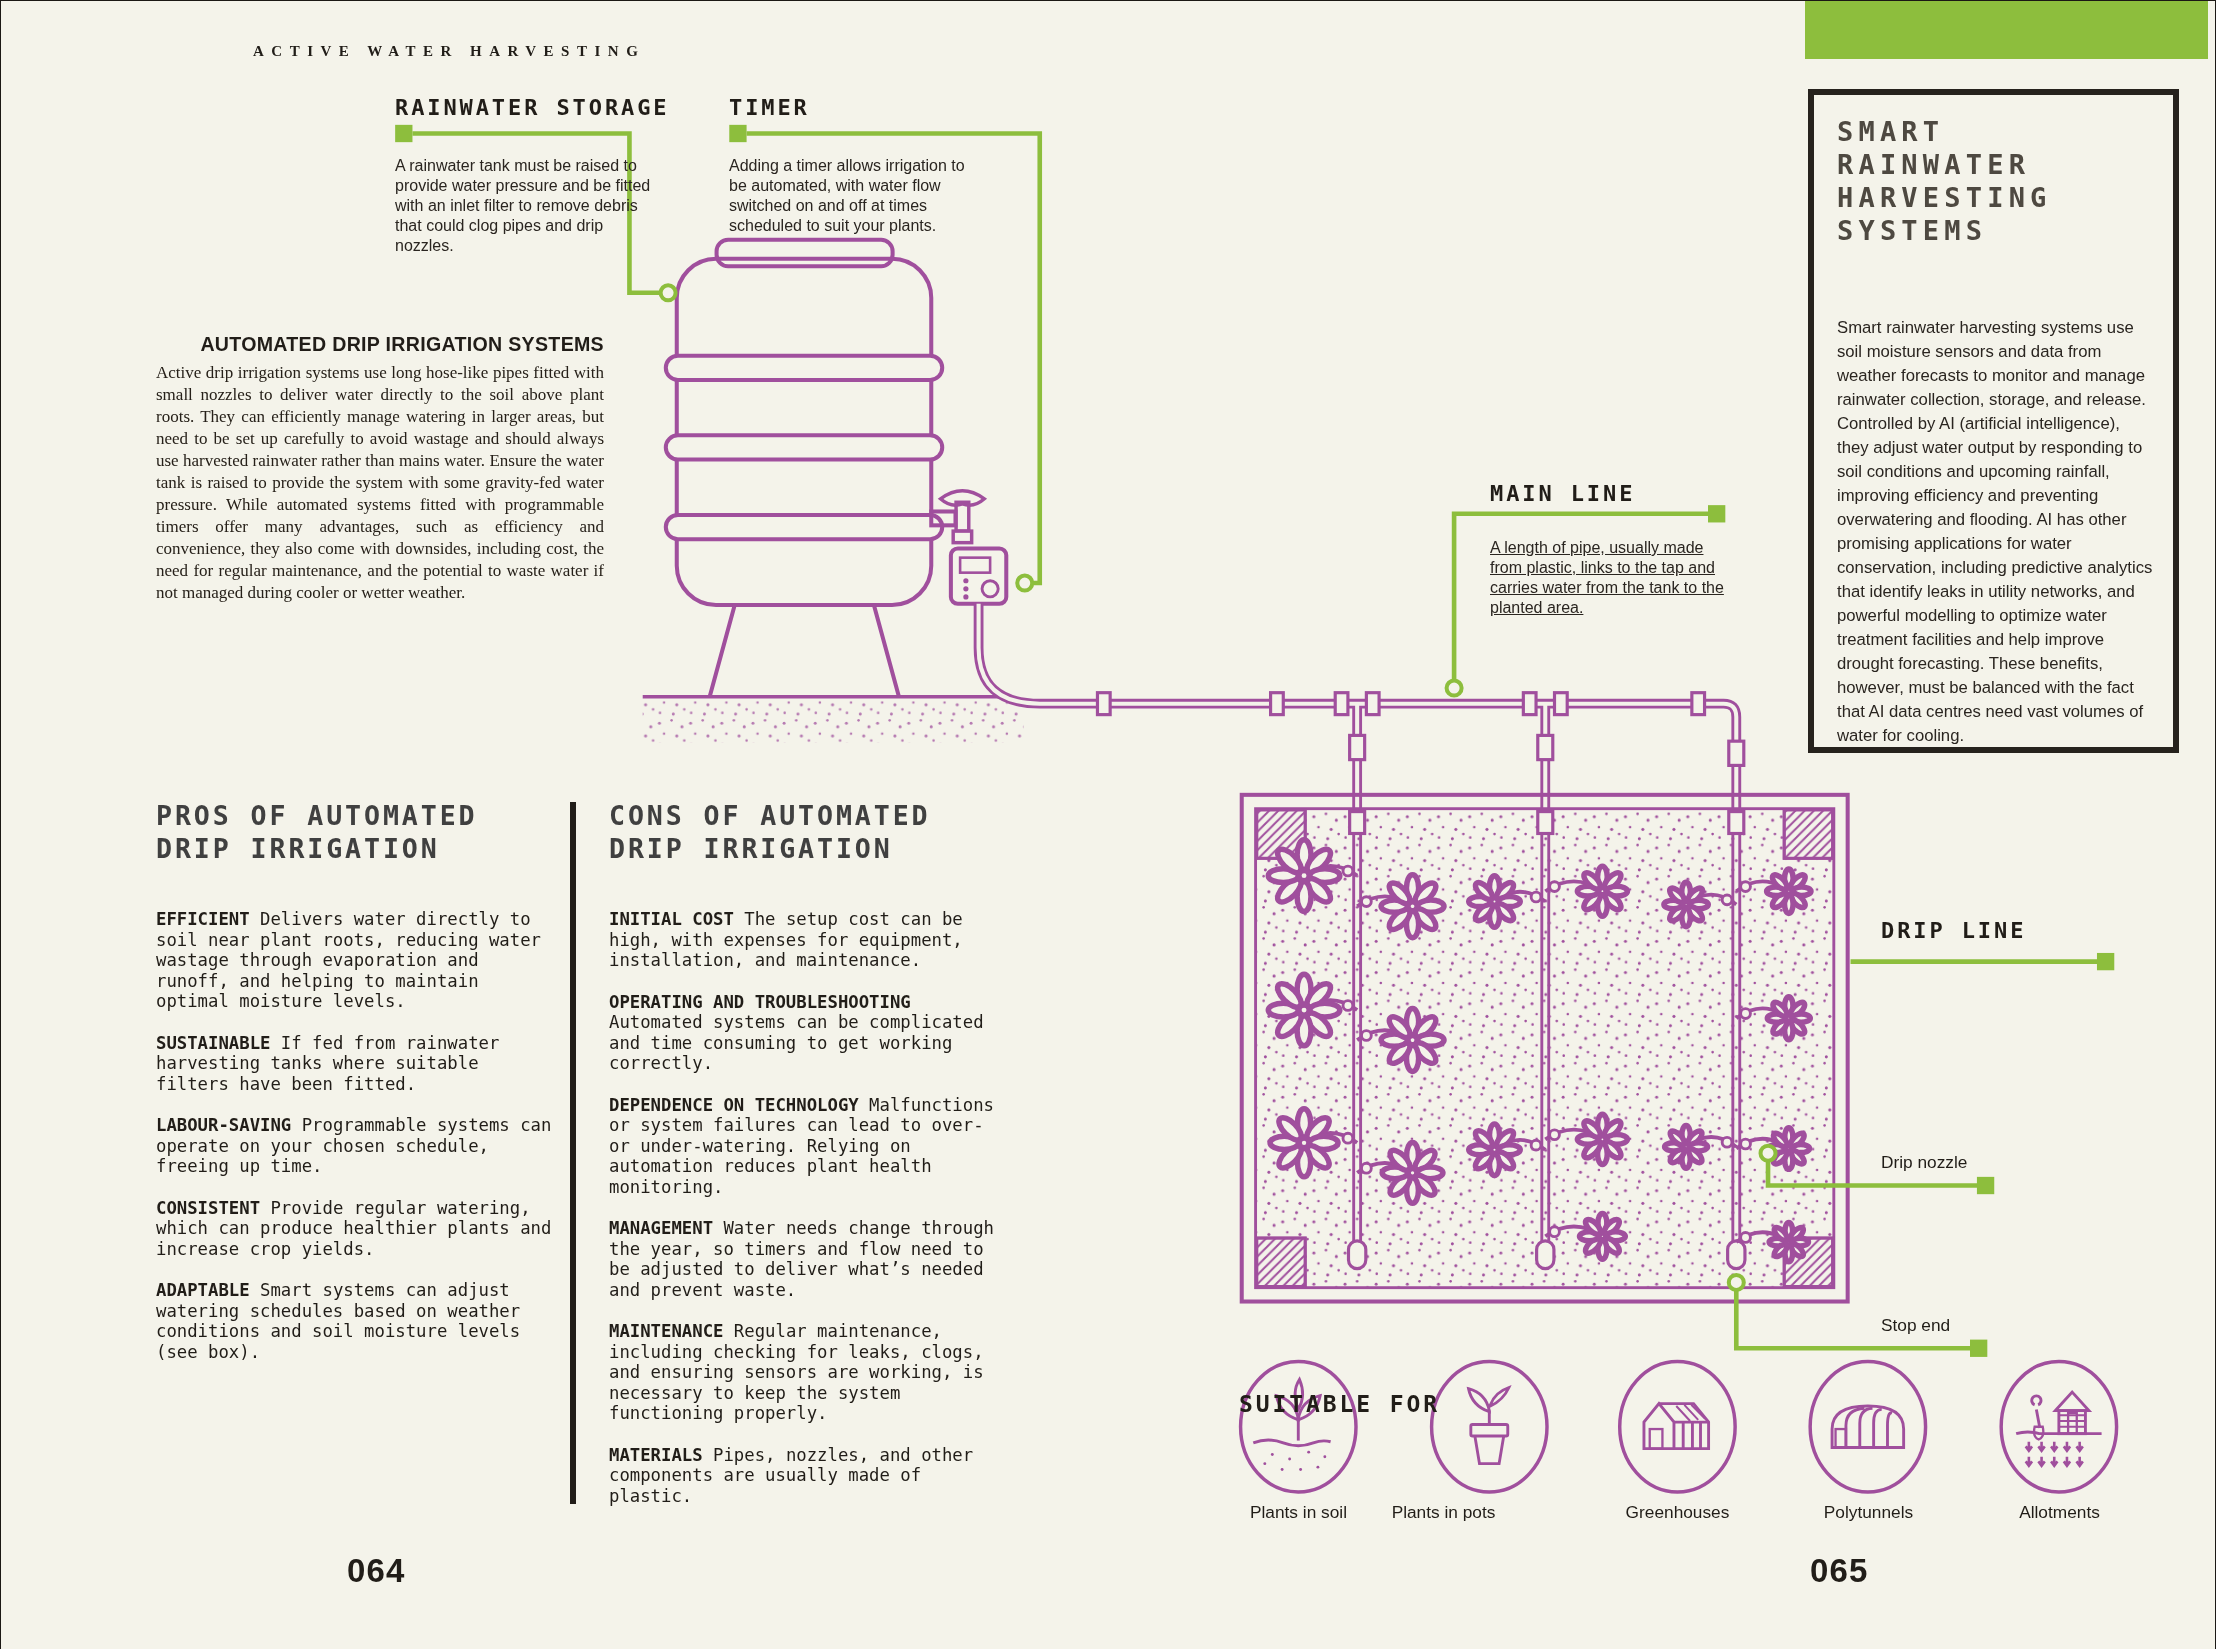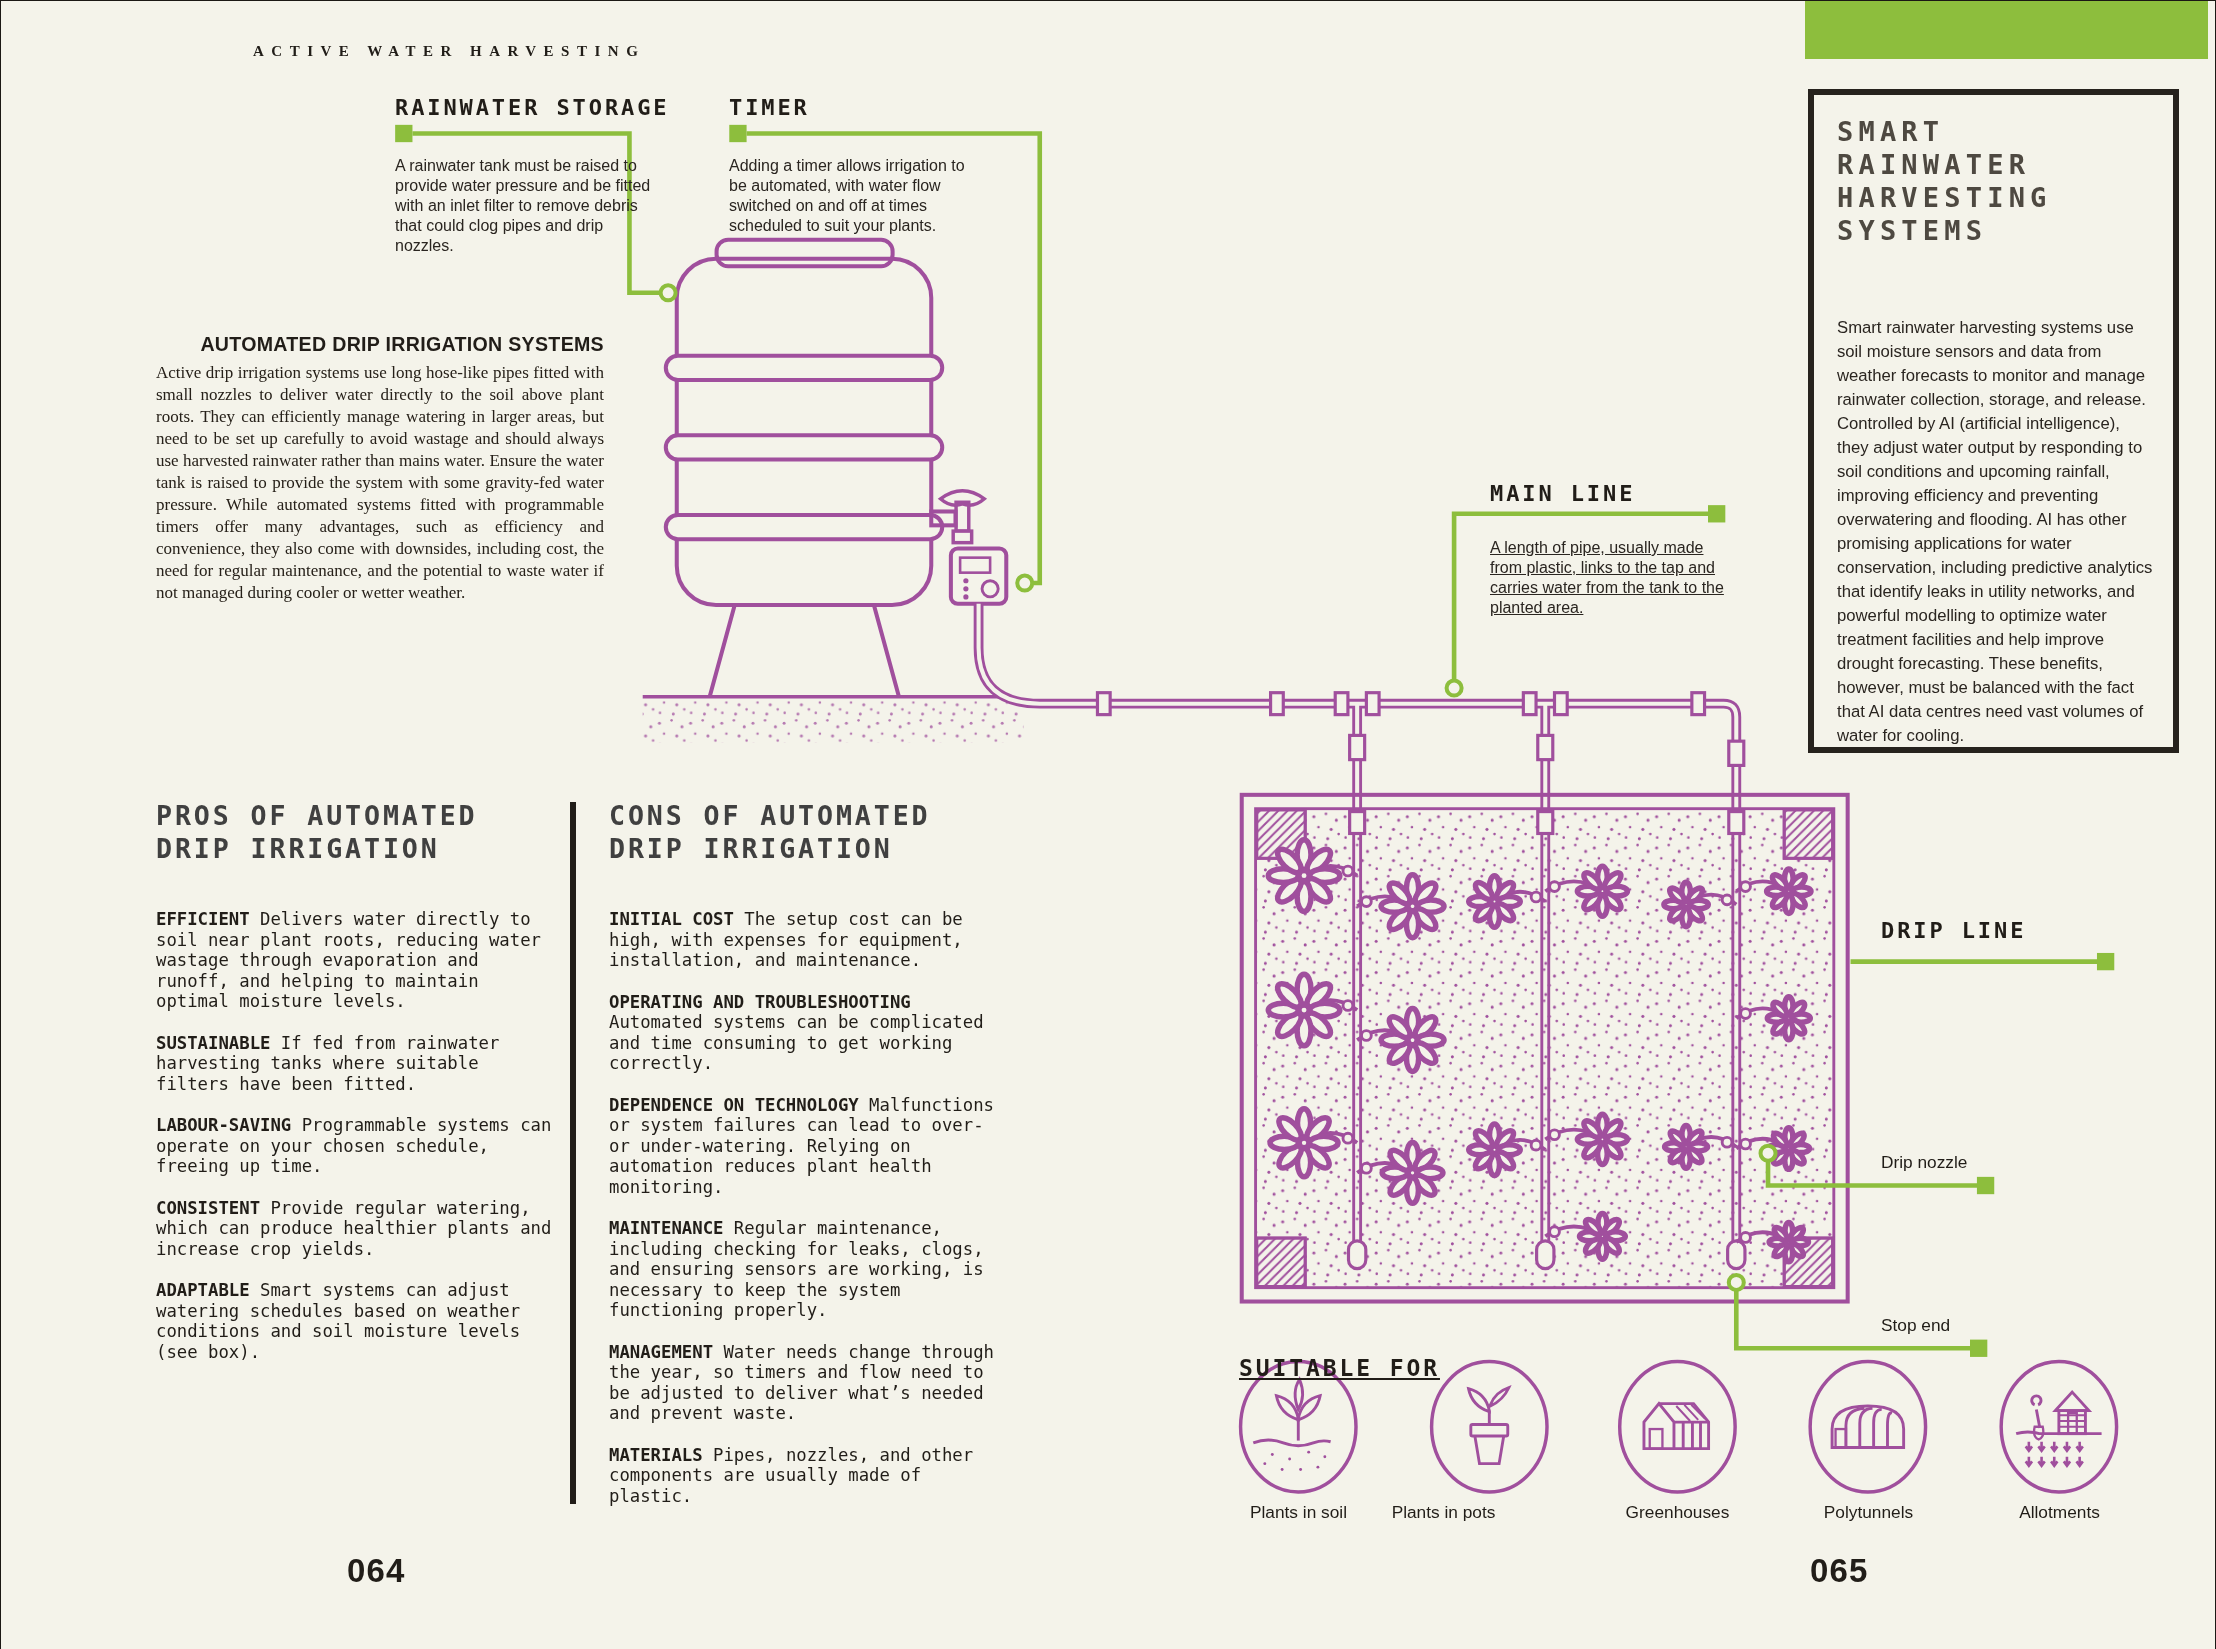--- a/index.html
+++ b/index.html
@@ -339,34 +339,34 @@
 
   <div class="abs divider" style="left:569px;top:801px;width:5.8px;height:702px;"></div>
 
   <div class="abs txt" style="left:608px;top:798px;width:399px;">
     <div class="col-h">CONS OF AUTOMATED
 DRIP IRRIGATION</div>
     <div class="m-body">
       <p class="m-item"><b>INITIAL COST</b> <span>The setup cost can be high, with expenses for equipment, installation, and maintenance.</span></p>
       <p class="m-item"><b>OPERATING AND TROUBLESHOOTING</b> <span>Automated systems can be complicated and time consuming to get working correctly.</span></p>
       <p class="m-item"><b>DEPENDENCE ON TECHNOLOGY</b> <span>Malfunctions or system failures can lead to over- or under-watering. Relying on automation reduces plant health monitoring.</span></p>
+      <p class="m-item"><b>MANAGEMENT</b> <span>Water needs change through the year, so timers and flow need to be adjusted to deliver what’s needed and prevent waste.</span></p>
       <p class="m-item"><b>MAINTENANCE</b> <span>Regular maintenance, including checking for leaks, clogs, and ensuring sensors are working, is necessary to keep the system functioning properly.</span></p>
-      <p class="m-item"><b>MANAGEMENT</b> <span>Water needs change through the year, so timers and flow need to be adjusted to deliver what’s needed and prevent waste.</span></p>
       <p class="m-item"><b>MATERIALS</b> <span>Pipes, nozzles, and other components are usually made of plastic.</span></p>
     </div>
   </div>
 
   <div class="abs txt boxed" style="left:1807px;top:88px;width:371px;height:664px;">
     <div class="box-title">SMART RAINWATER
 HARVESTING
 SYSTEMS</div>
     <div class="box-body">Smart rainwater harvesting systems use soil moisture sensors and data from weather forecasts to monitor and manage rainwater collection, storage, and release. Controlled by AI (artificial intelligence), they adjust water output by responding to soil conditions and upcoming rainfall, improving efficiency and preventing overwatering and flooding. AI has other promising applications for water conservation, including predictive analytics that identify leaks in utility networks, and powerful modelling to optimize water treatment facilities and help improve drought forecasting. These benefits, however, must be balanced with the fact that AI data centres need vast volumes of water for cooling.</div>
   </div>
 
-  <div class="abs txt ann-title" style="left:1238px;top:1354px;font-size:23px;text-decoration:underline;">SUITABLE FOR</div>
+  <div class="abs txt ann-title" style="left:1238px;top:1390px;font-size:23px;">SUITABLE FOR</div>
   <div class="abs txt icon-label" style="left:1211px;top:1501px;width:173px;">Plants in soil</div>
   <div class="abs txt icon-label" style="left:1356px;top:1501px;width:173px;">Plants in pots</div>
   <div class="abs txt icon-label" style="left:1590px;top:1501px;width:173px;">Greenhouses</div>
   <div class="abs txt icon-label" style="left:1781px;top:1501px;width:173px;">Polytunnels</div>
   <div class="abs txt icon-label" style="left:1972px;top:1501px;width:173px;">Allotments</div>
 
   <div class="abs txt pagenum" style="left:346px;top:1551px;">064</div>
   <div class="abs txt pagenum" style="left:1809px;top:1551px;">065</div>
 </div>
 

